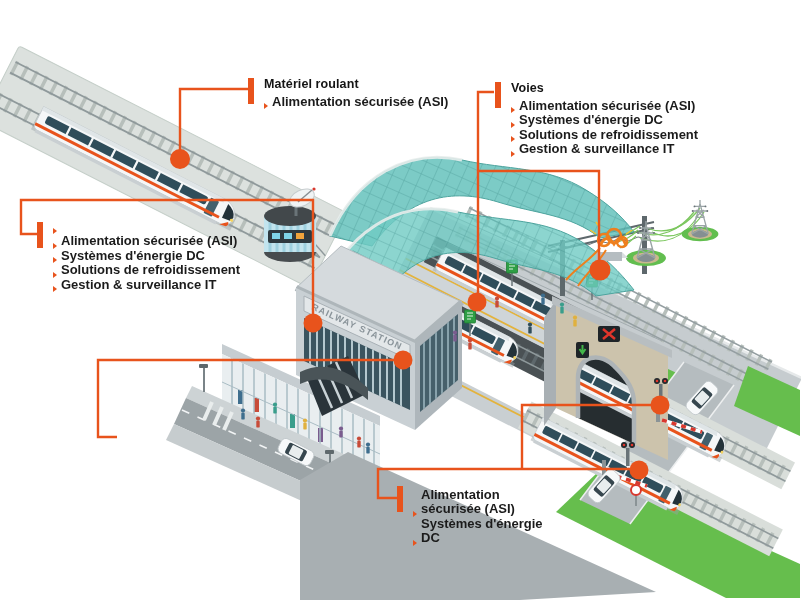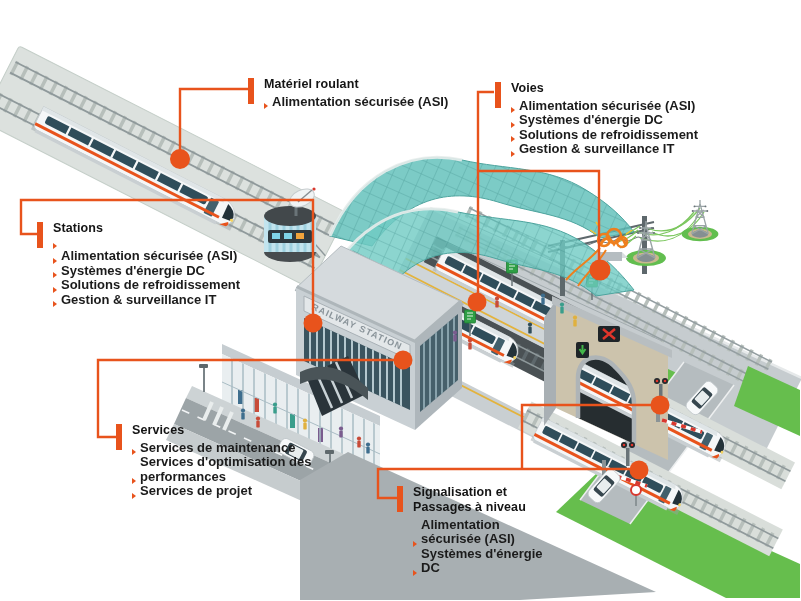--- a/index.html
+++ b/index.html
@@ -396,21 +396,20 @@
           <span>Solutions de refroidissement</span>
         </li>
         <li>
           <span class="blt"></span>
           <span>Gestion &amp; surveillance IT</span>
         </li>
       </ul>
 </div>
 
 <div class="callout" style="left:53px;top:221px;width:215px;">
-  <h3>Stations</h3>
   <ul>
         <li>
           <span class="blt"></span>
         </li>
         <li>
           <span class="blt"></span>
           <span>Alimentation sécurisée (ASI)</span>
         </li>
         <li>
           <span class="blt"></span>
@@ -420,45 +419,27 @@
           <span class="blt"></span>
           <span>Solutions de refroidissement</span>
         </li>
         <li>
           <span class="blt"></span>
           <span>Gestion &amp; surveillance IT</span>
         </li>
       </ul>
 </div>
 
-<div class="callout" style="left:132px;top:423px;width:245px;">
-  <h3>Services</h3>
+
+<div class="callout" style="left:413px;top:485px;width:150px;">
   <ul>
         <li>
           <span class="blt"></span>
-          <span>Services de maintenance</span>
-        </li>
-        <li>
-          <span class="blt"></span>
-          <span>Services d'optimisation des performances</span>
-        </li>
-        <li>
-          <span class="blt"></span>
-          <span>Services de projet</span>
+          <span>Alimentation sécurisée (ASI)</span>
+        </li>
+        <li>
+          <span class="blt"></span>
+          <span>Systèmes d'énergie DC</span>
         </li>
       </ul>
 </div>
 
-<div class="callout" style="left:413px;top:485px;width:150px;">
-  <h3>Signalisation et Passages à niveau</h3>
-  <ul>
-        <li>
-          <span class="blt"></span>
-          <span>Alimentation sécurisée (ASI)</span>
-        </li>
-        <li>
-          <span class="blt"></span>
-          <span>Systèmes d'énergie DC</span>
-        </li>
-      </ul>
 </div>
 
-</div>
-
 </body></html>

